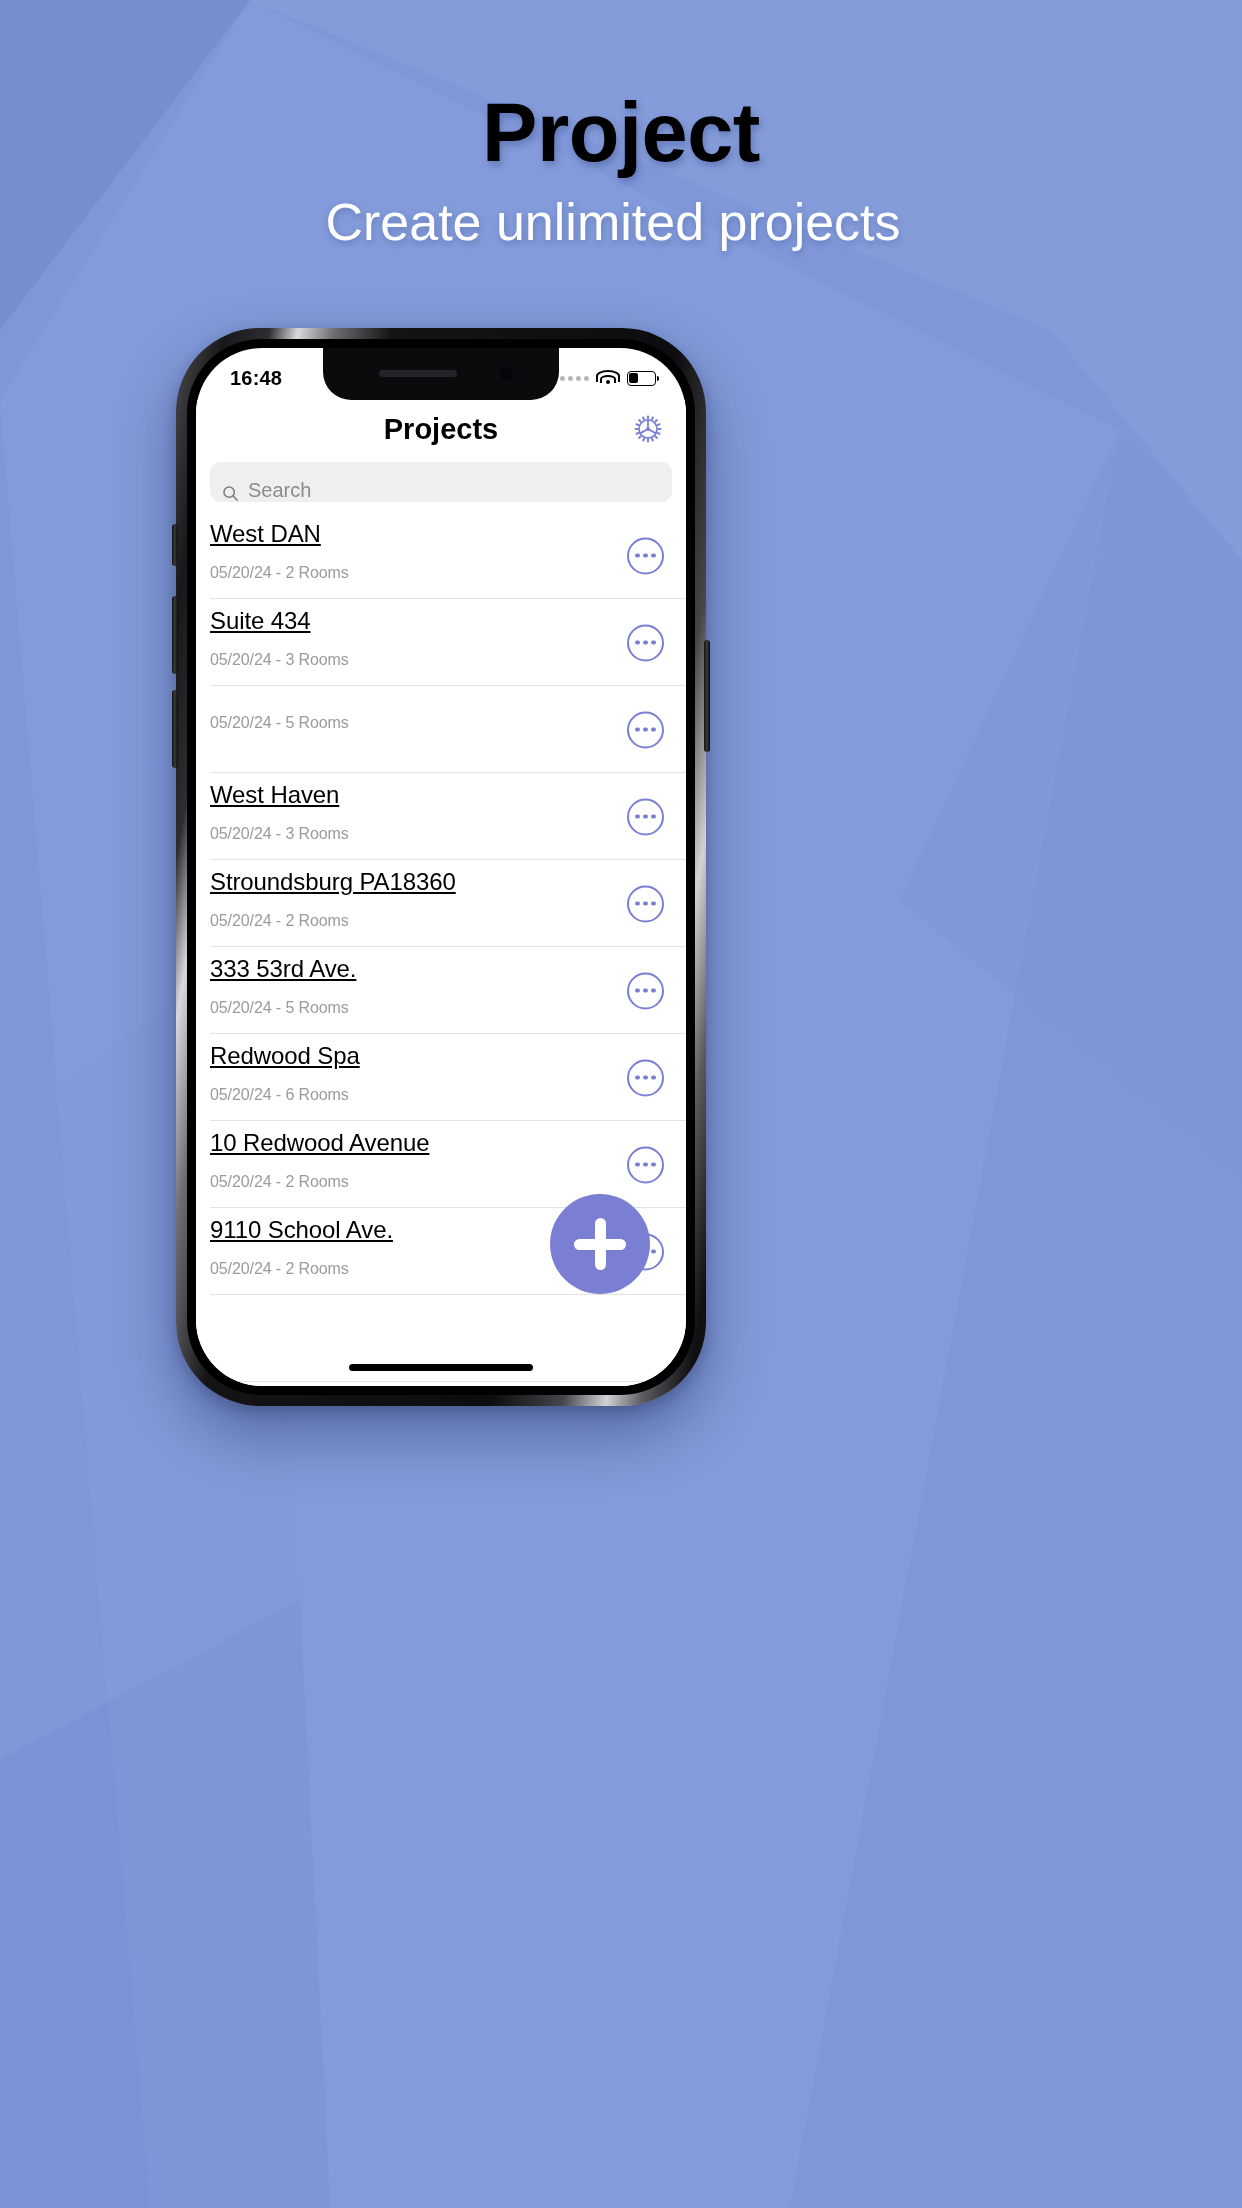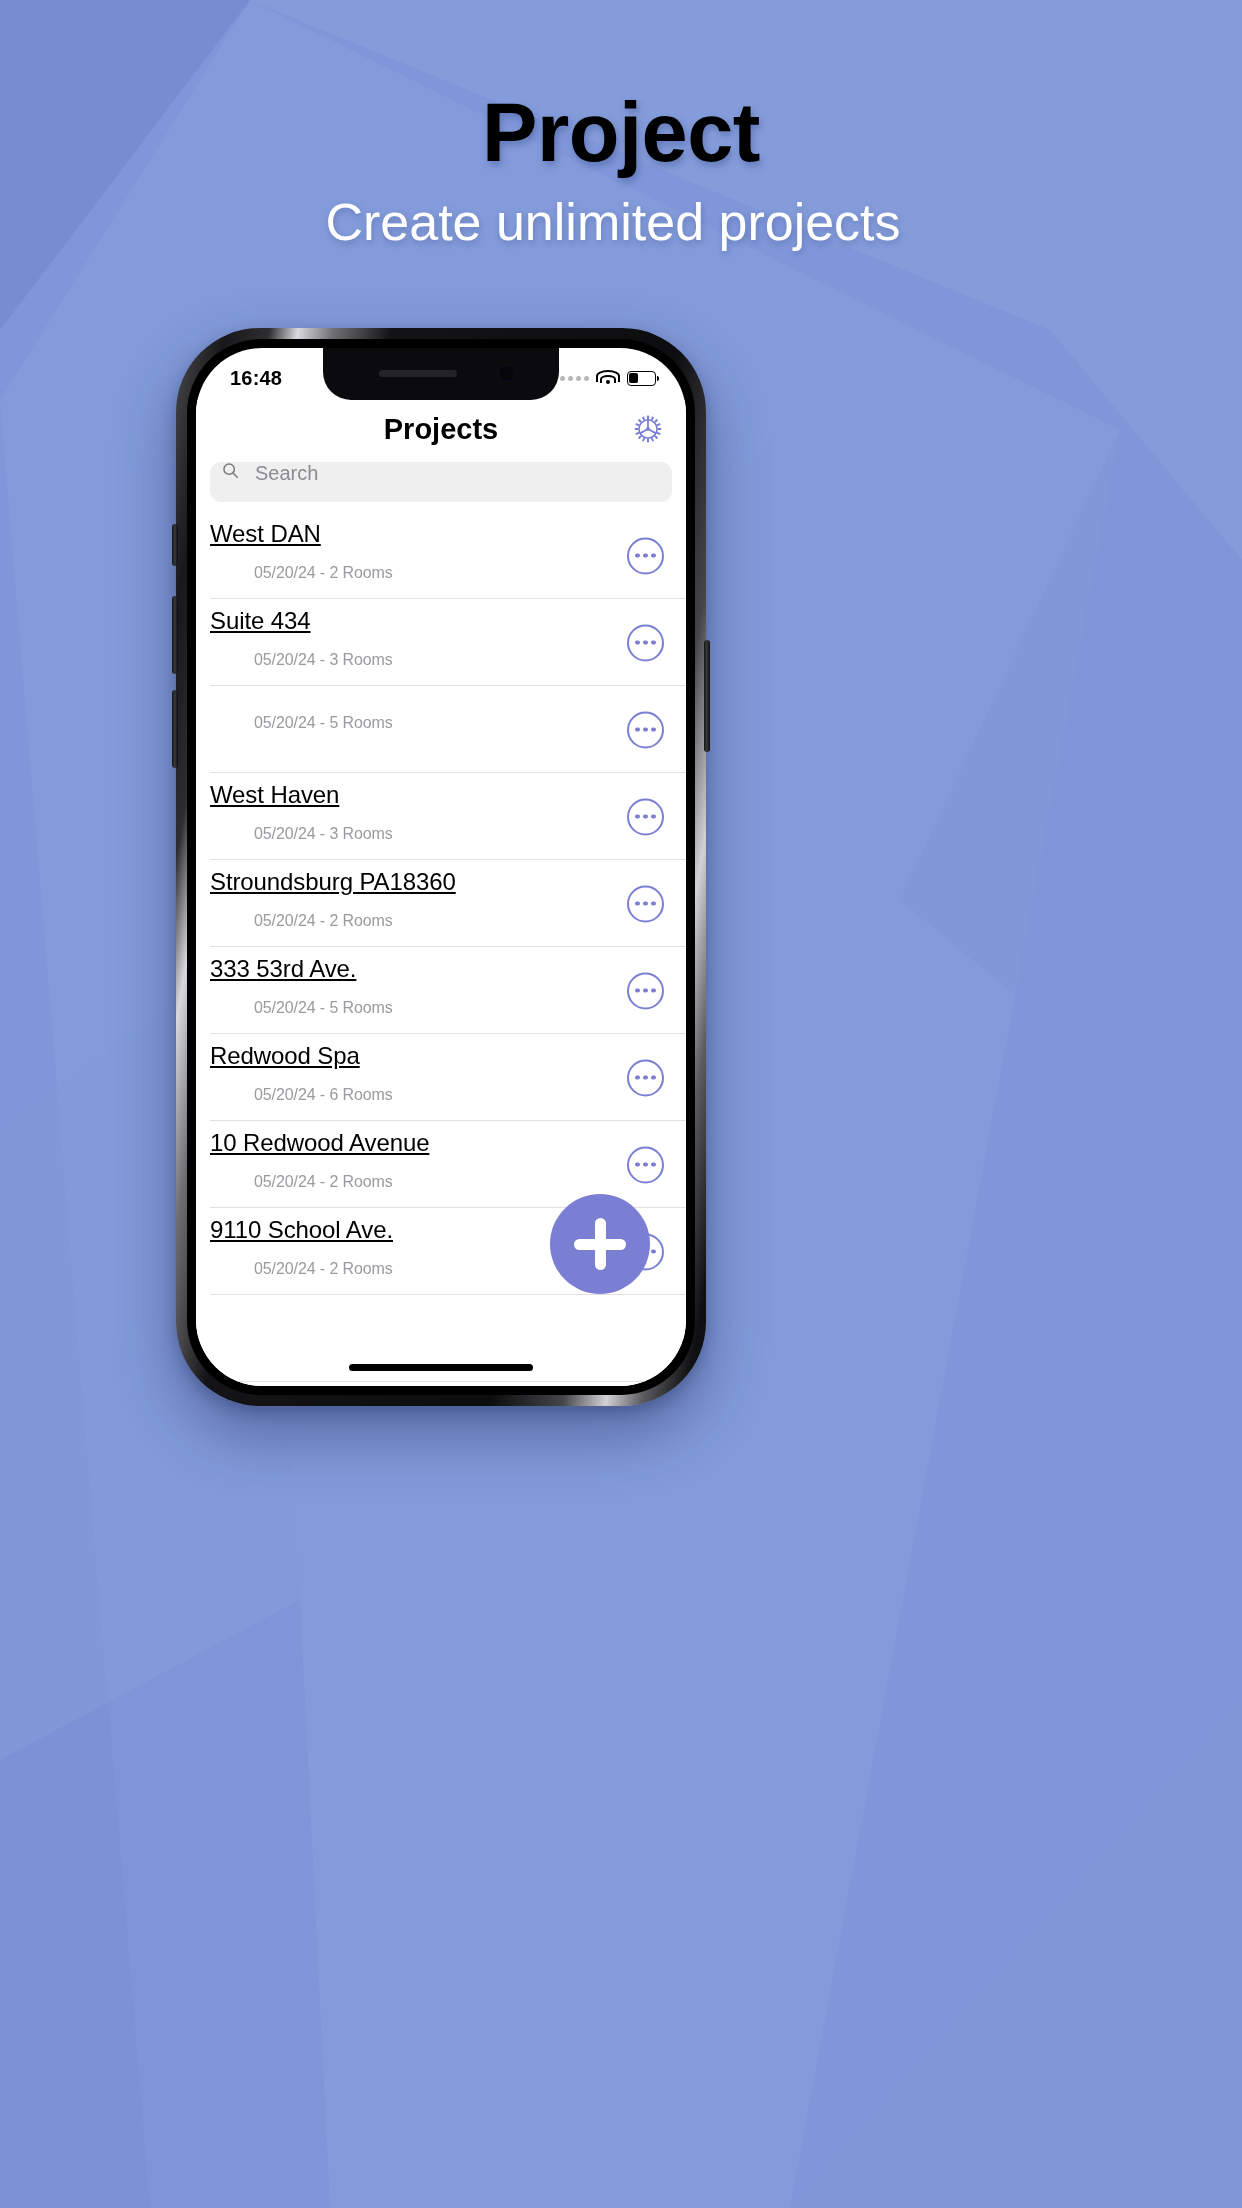--- a/index.html
+++ b/index.html
@@ -96,38 +96,38 @@
   .navbar .title{font-size:29px;font-weight:bold;color:#000;}
   .gear{
     position:absolute;right:22px;top:50%;transform:translateY(-50%);
     width:32px;height:32px;
   }
 
   
   .searchwrap{position:absolute;left:0;right:0;top:110px;padding:4px 14px 10px 14px;box-sizing:border-box;background:#fff;}
   .searchbar{
     height:40px;background:#efeff0;border-radius:11px;
-    display:flex;align-items:flex-start;gap:16px;padding:0 12px;box-sizing:border-box;
+    display:flex;align-items:flex-end;gap:9px;padding:0 12px;box-sizing:border-box;
   }
   .search-ph{font-size:20px;color:#8b8b90;}
   .mag{width:17px;height:17px;flex:none;}
 
   
   .list{
     position:absolute;left:0;right:0;top:164px;bottom:0;background:#fff;
   }
   .row{
     position:relative;height:87px;box-sizing:border-box;
     padding:10px 0 0 14px;
   }
   .row:after{
     content:"";position:absolute;left:14px;right:0;bottom:0;height:1px;background:#e2e2e4;
   }
   .row .rtitle{font-size:24px;color:#000;line-height:1.0;letter-spacing:-0.1px;text-decoration:underline;}
-  .row .rsub{font-size:16px;color:#9a9a9f;margin-top:18px;letter-spacing:-0.1px;margin-left:44px;}
+  .row .rsub{font-size:16px;color:#9a9a9f;margin-top:18px;letter-spacing:-0.1px;}
   .more{
     position:absolute;right:22px;top:50%;transform:translateY(-50%);
     width:33px;height:33px;border:2px solid #7b7fd4;border-radius:50%;
     display:flex;align-items:center;justify-content:center;gap:3.5px;
   }
   .more i{width:4.5px;height:4.5px;border-radius:50%;background:#7b7fd4;display:block;}
 
   
   .fab{
     position:absolute;right:36px;bottom:92px;width:100px;height:100px;border-radius:50%;

